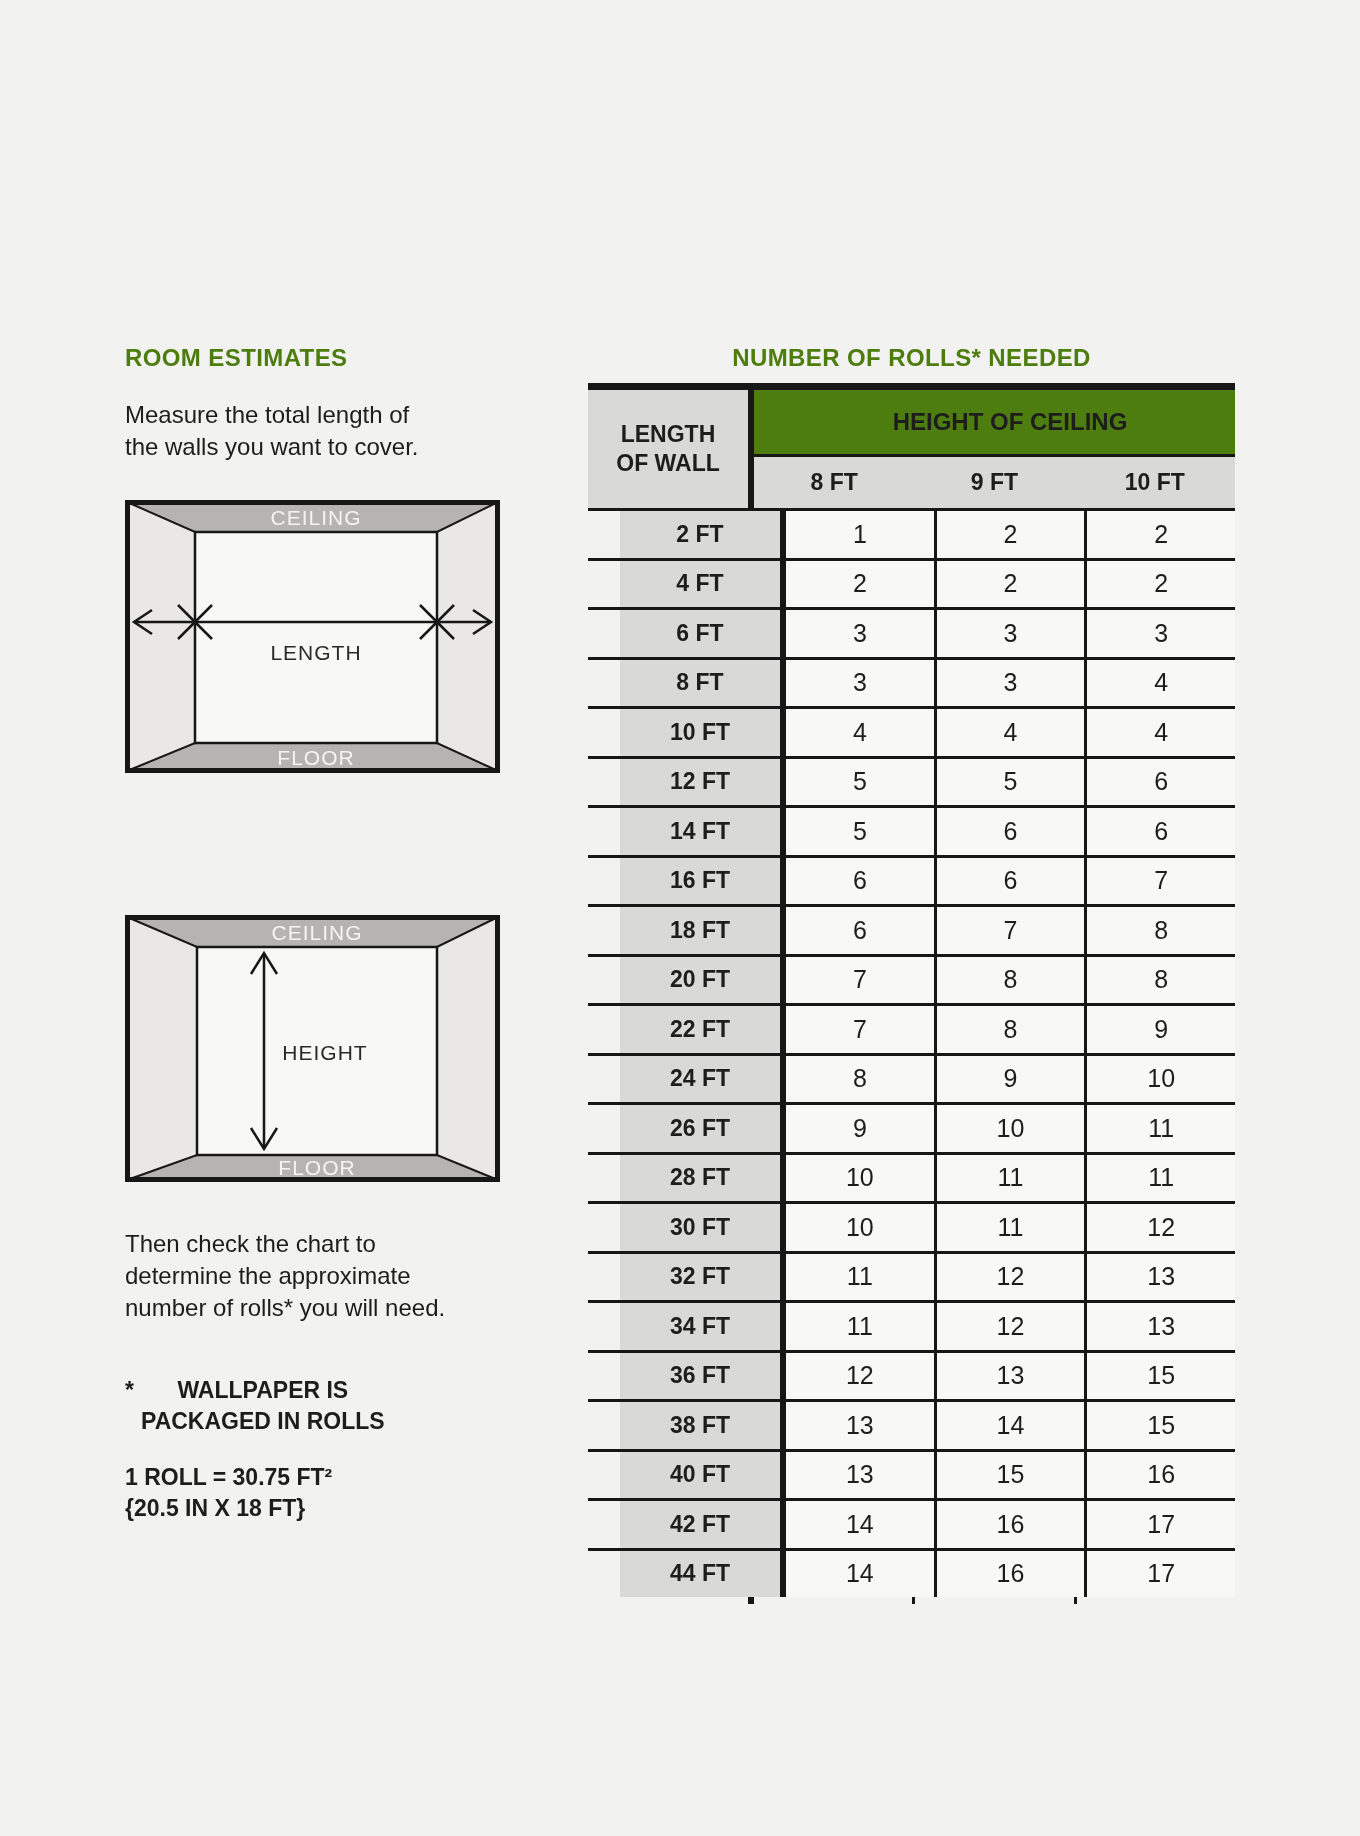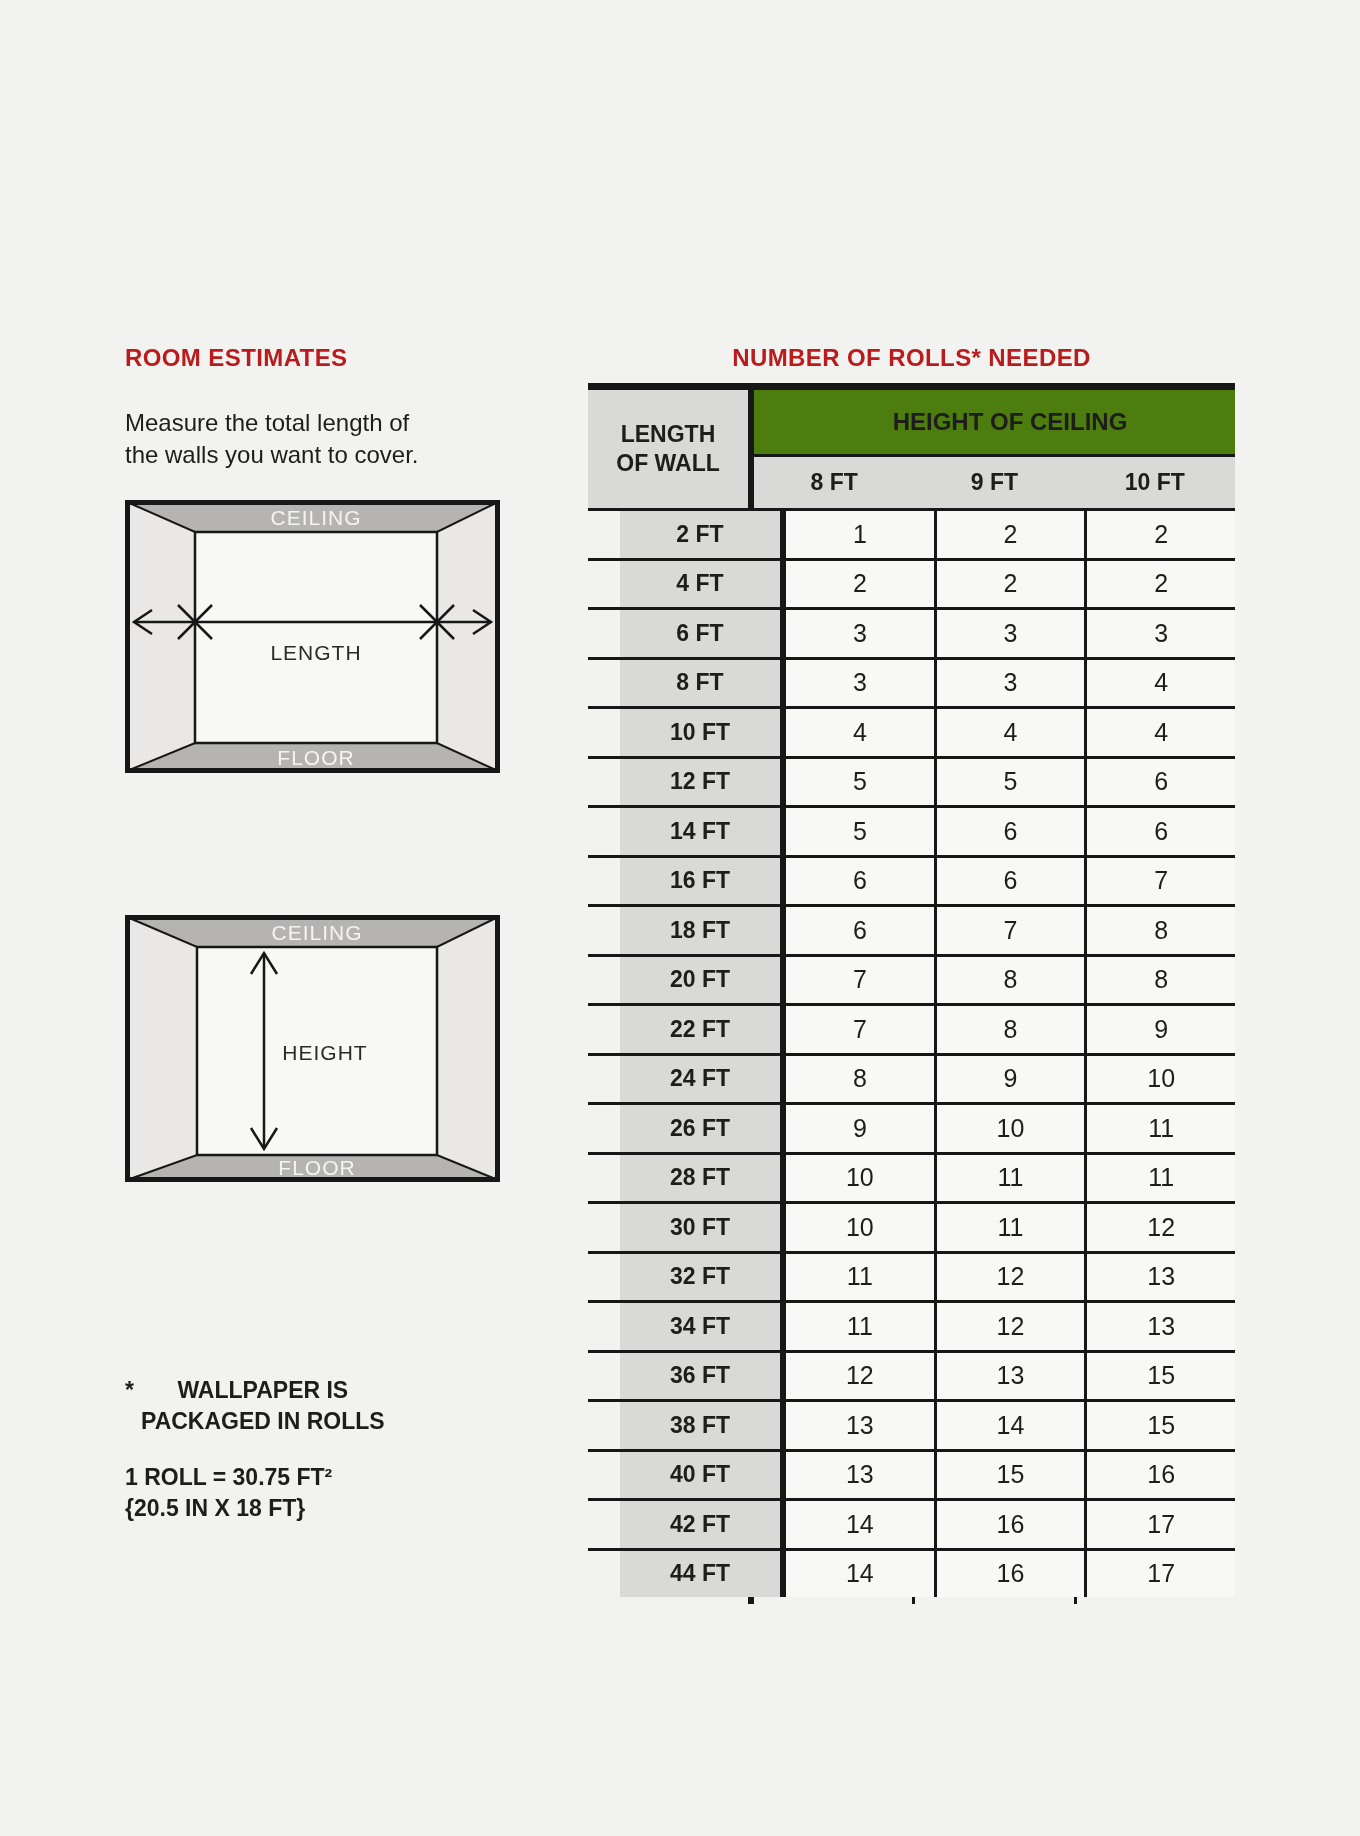--- a/index.html
+++ b/index.html
@@ -3,22 +3,22 @@
 <meta charset="utf-8">
 <style>
   html,body{margin:0;padding:0;}
   body{font-family:"Liberation Sans", sans-serif; background:#e8e8e8;}
   #page{position:relative; width:1360px; height:1836px; background:#f2f2f0; overflow:hidden;
         color:#1d1d1b; -webkit-font-smoothing:antialiased;}
 
   .abs{position:absolute;}
 
   
-  .section-title{font-size:24px; font-weight:bold; color:#b91c1c; letter-spacing:.4px;}
-  .para{font-size:24px; line-height:32px; white-space:pre-line; color:#1d1d1b;margin-top:8px;}
+  .section-title{font-size:24px; font-weight:bold; color:#4d7c0f; letter-spacing:.4px;}
+  .para{font-size:24px; line-height:32px; white-space:pre-line; color:#1d1d1b;}
   .footnote{display:flex; font-size:23px; font-weight:bold; line-height:31px;}
   .footnote .star{width:16px; flex:none;}
   .footnote .fn-text{white-space:pre-line;text-align:center;}
   .rollspec{font-size:23px; font-weight:bold; line-height:31px; white-space:pre-line;}
 
   .diagram{display:block;}
 
   
   #rolls-table{position:absolute; left:588px; top:383px; width:647px;}
   .t-topborder{height:7px; background:#171717;}
@@ -87,20 +87,23 @@
     <g stroke="#171717" stroke-width="2.5" fill="none">
       <line x1="139" y1="38" x2="139" y2="234"></line>
       <polyline points="126,59 139,38 152,59"></polyline>
       <polyline points="126,213 139,234 152,213"></polyline>
     </g>
     <text x="192" y="25" text-anchor="middle" font-size="21" letter-spacing="1" fill="#f4f4f2">CEILING</text>
     <text x="192" y="260" text-anchor="middle" font-size="21" letter-spacing="1" fill="#f4f4f2">FLOOR</text>
     <text x="200" y="145" text-anchor="middle" font-size="21" letter-spacing="1" fill="#2a2a28">HEIGHT</text>
   </svg>
 
+  <div class="abs para" style="left:125px; top:1228px;">Then check the chart to
+determine the approximate
+number of rolls* you will need.</div>
 
   <div class="abs footnote" style="left:125px; top:1375px;">
     <span class="star">*</span>
     <span class="fn-text">WALLPAPER IS
 PACKAGED IN ROLLS</span>
   </div>
 
   <div class="abs rollspec" style="left:125px; top:1462px;">1 ROLL = 30.75 FT²
 {20.5 IN X 18 FT}</div>
 

